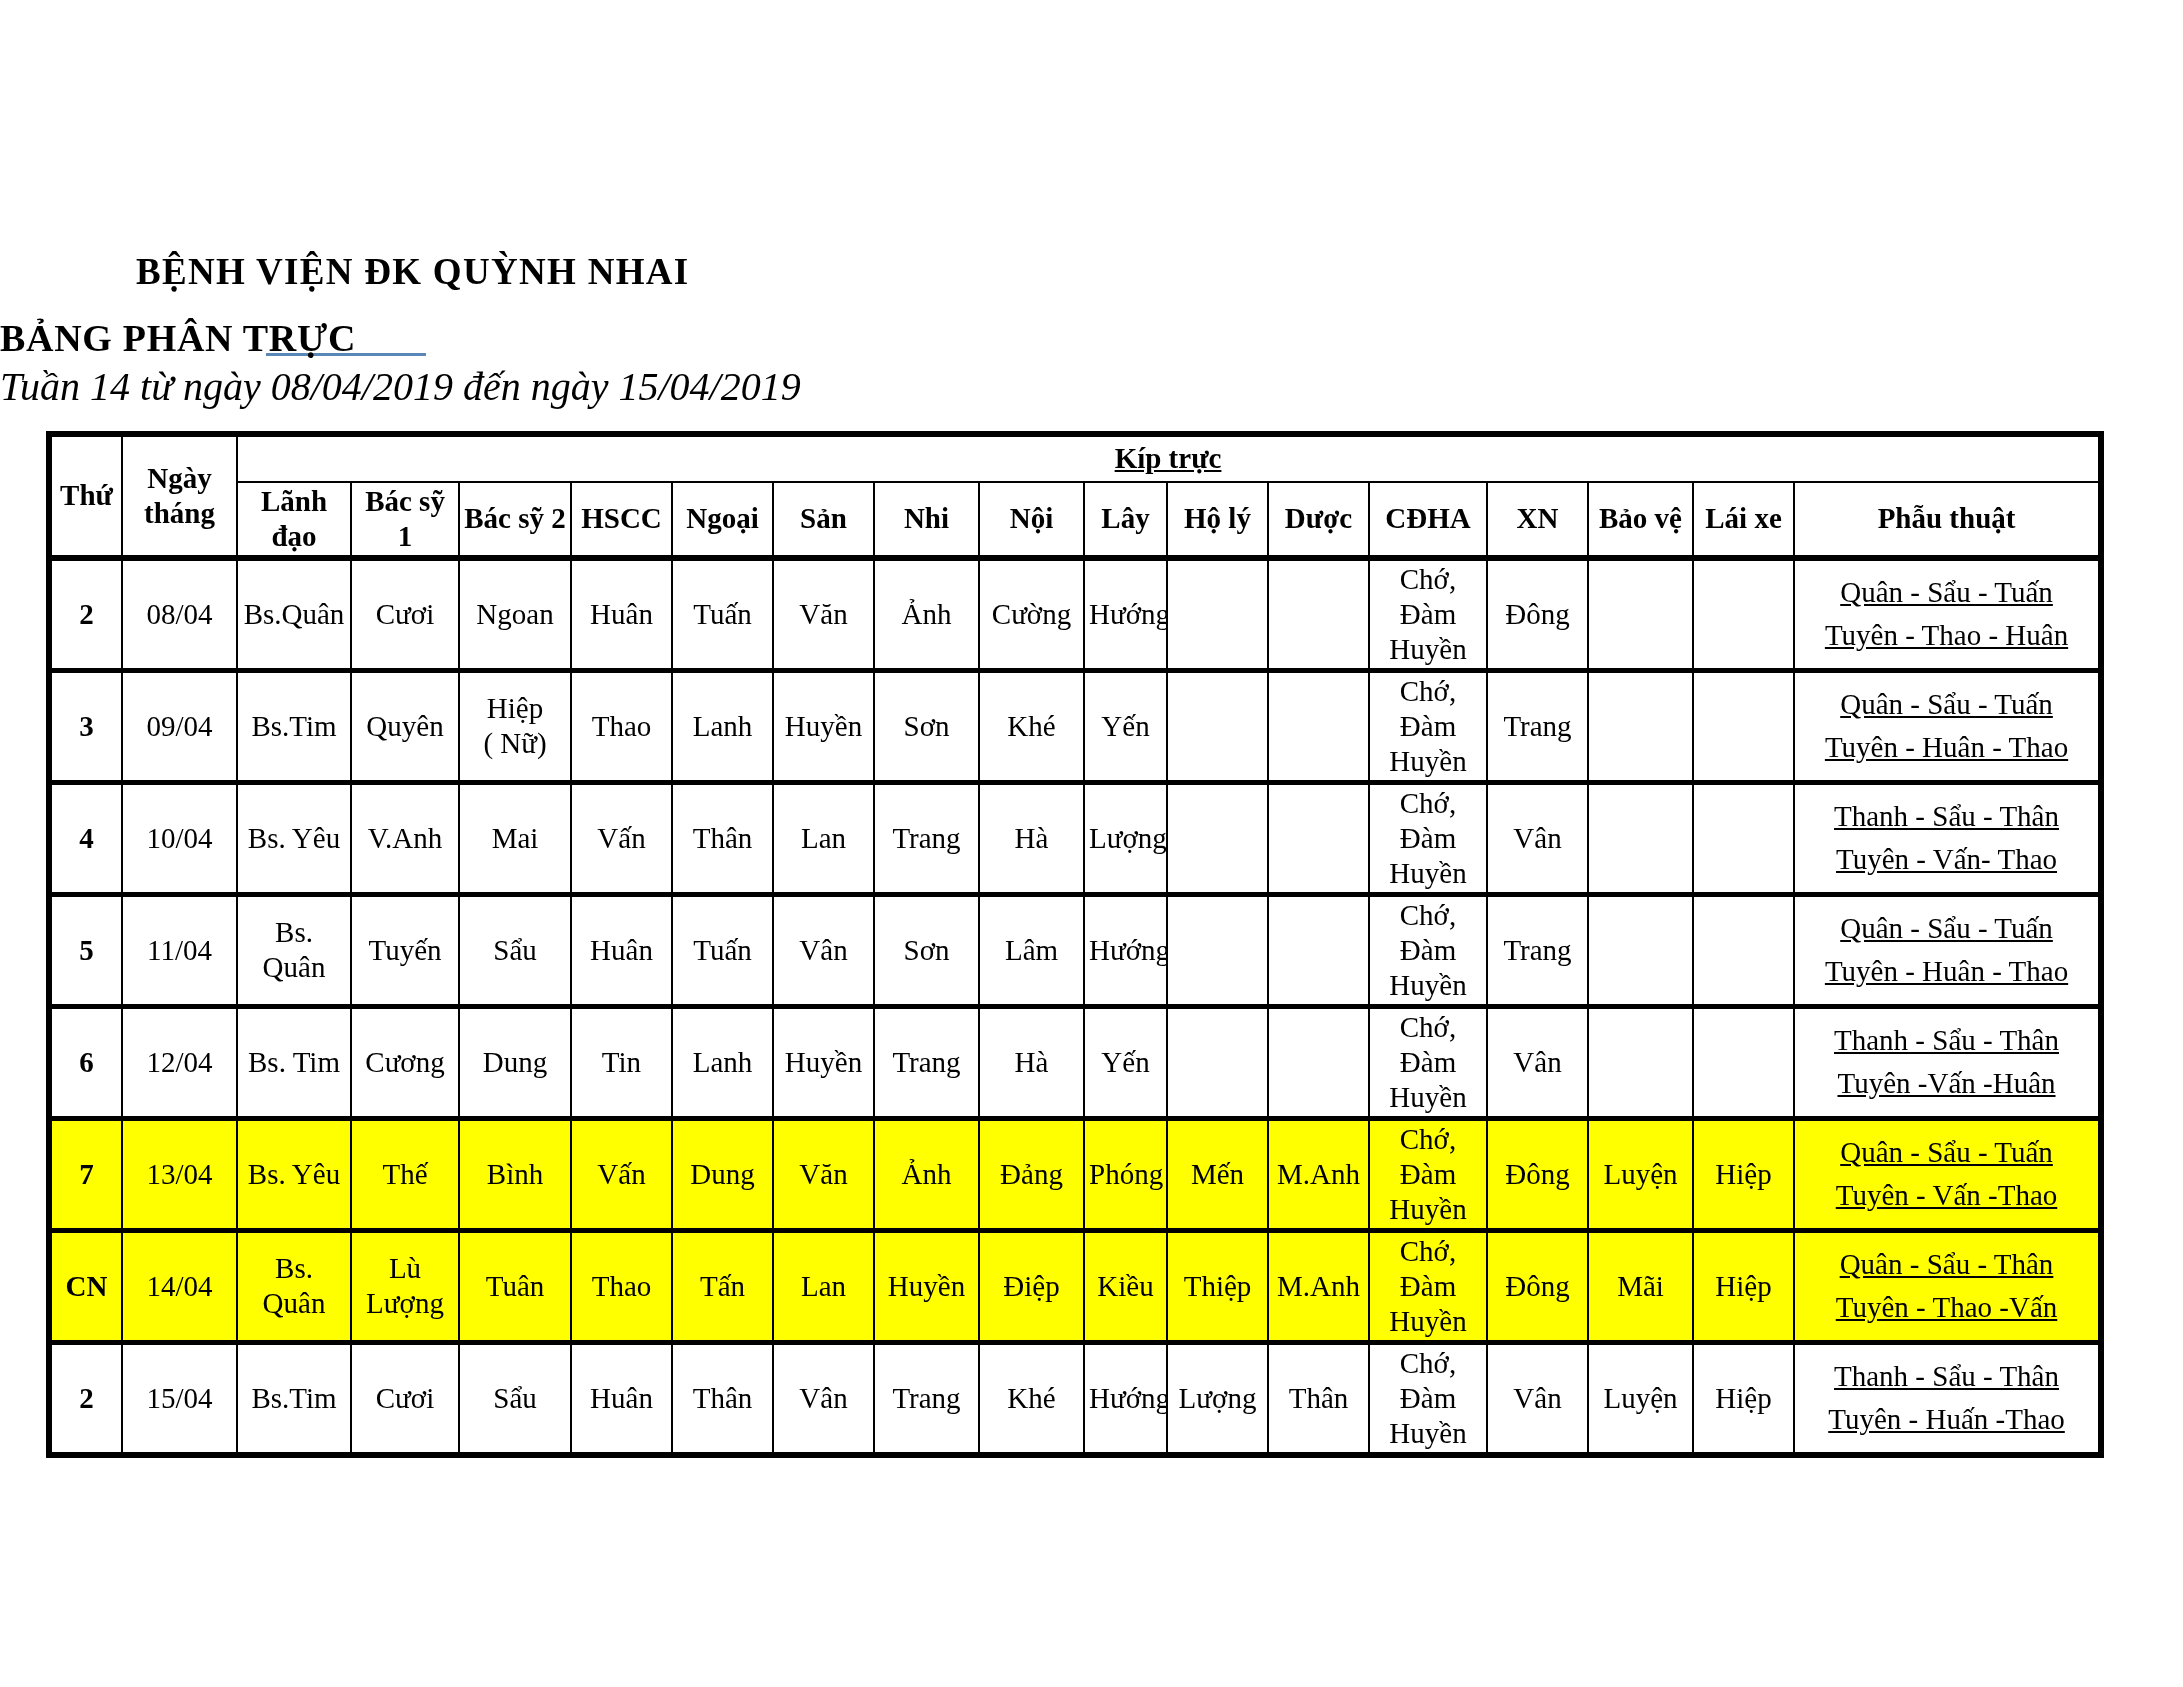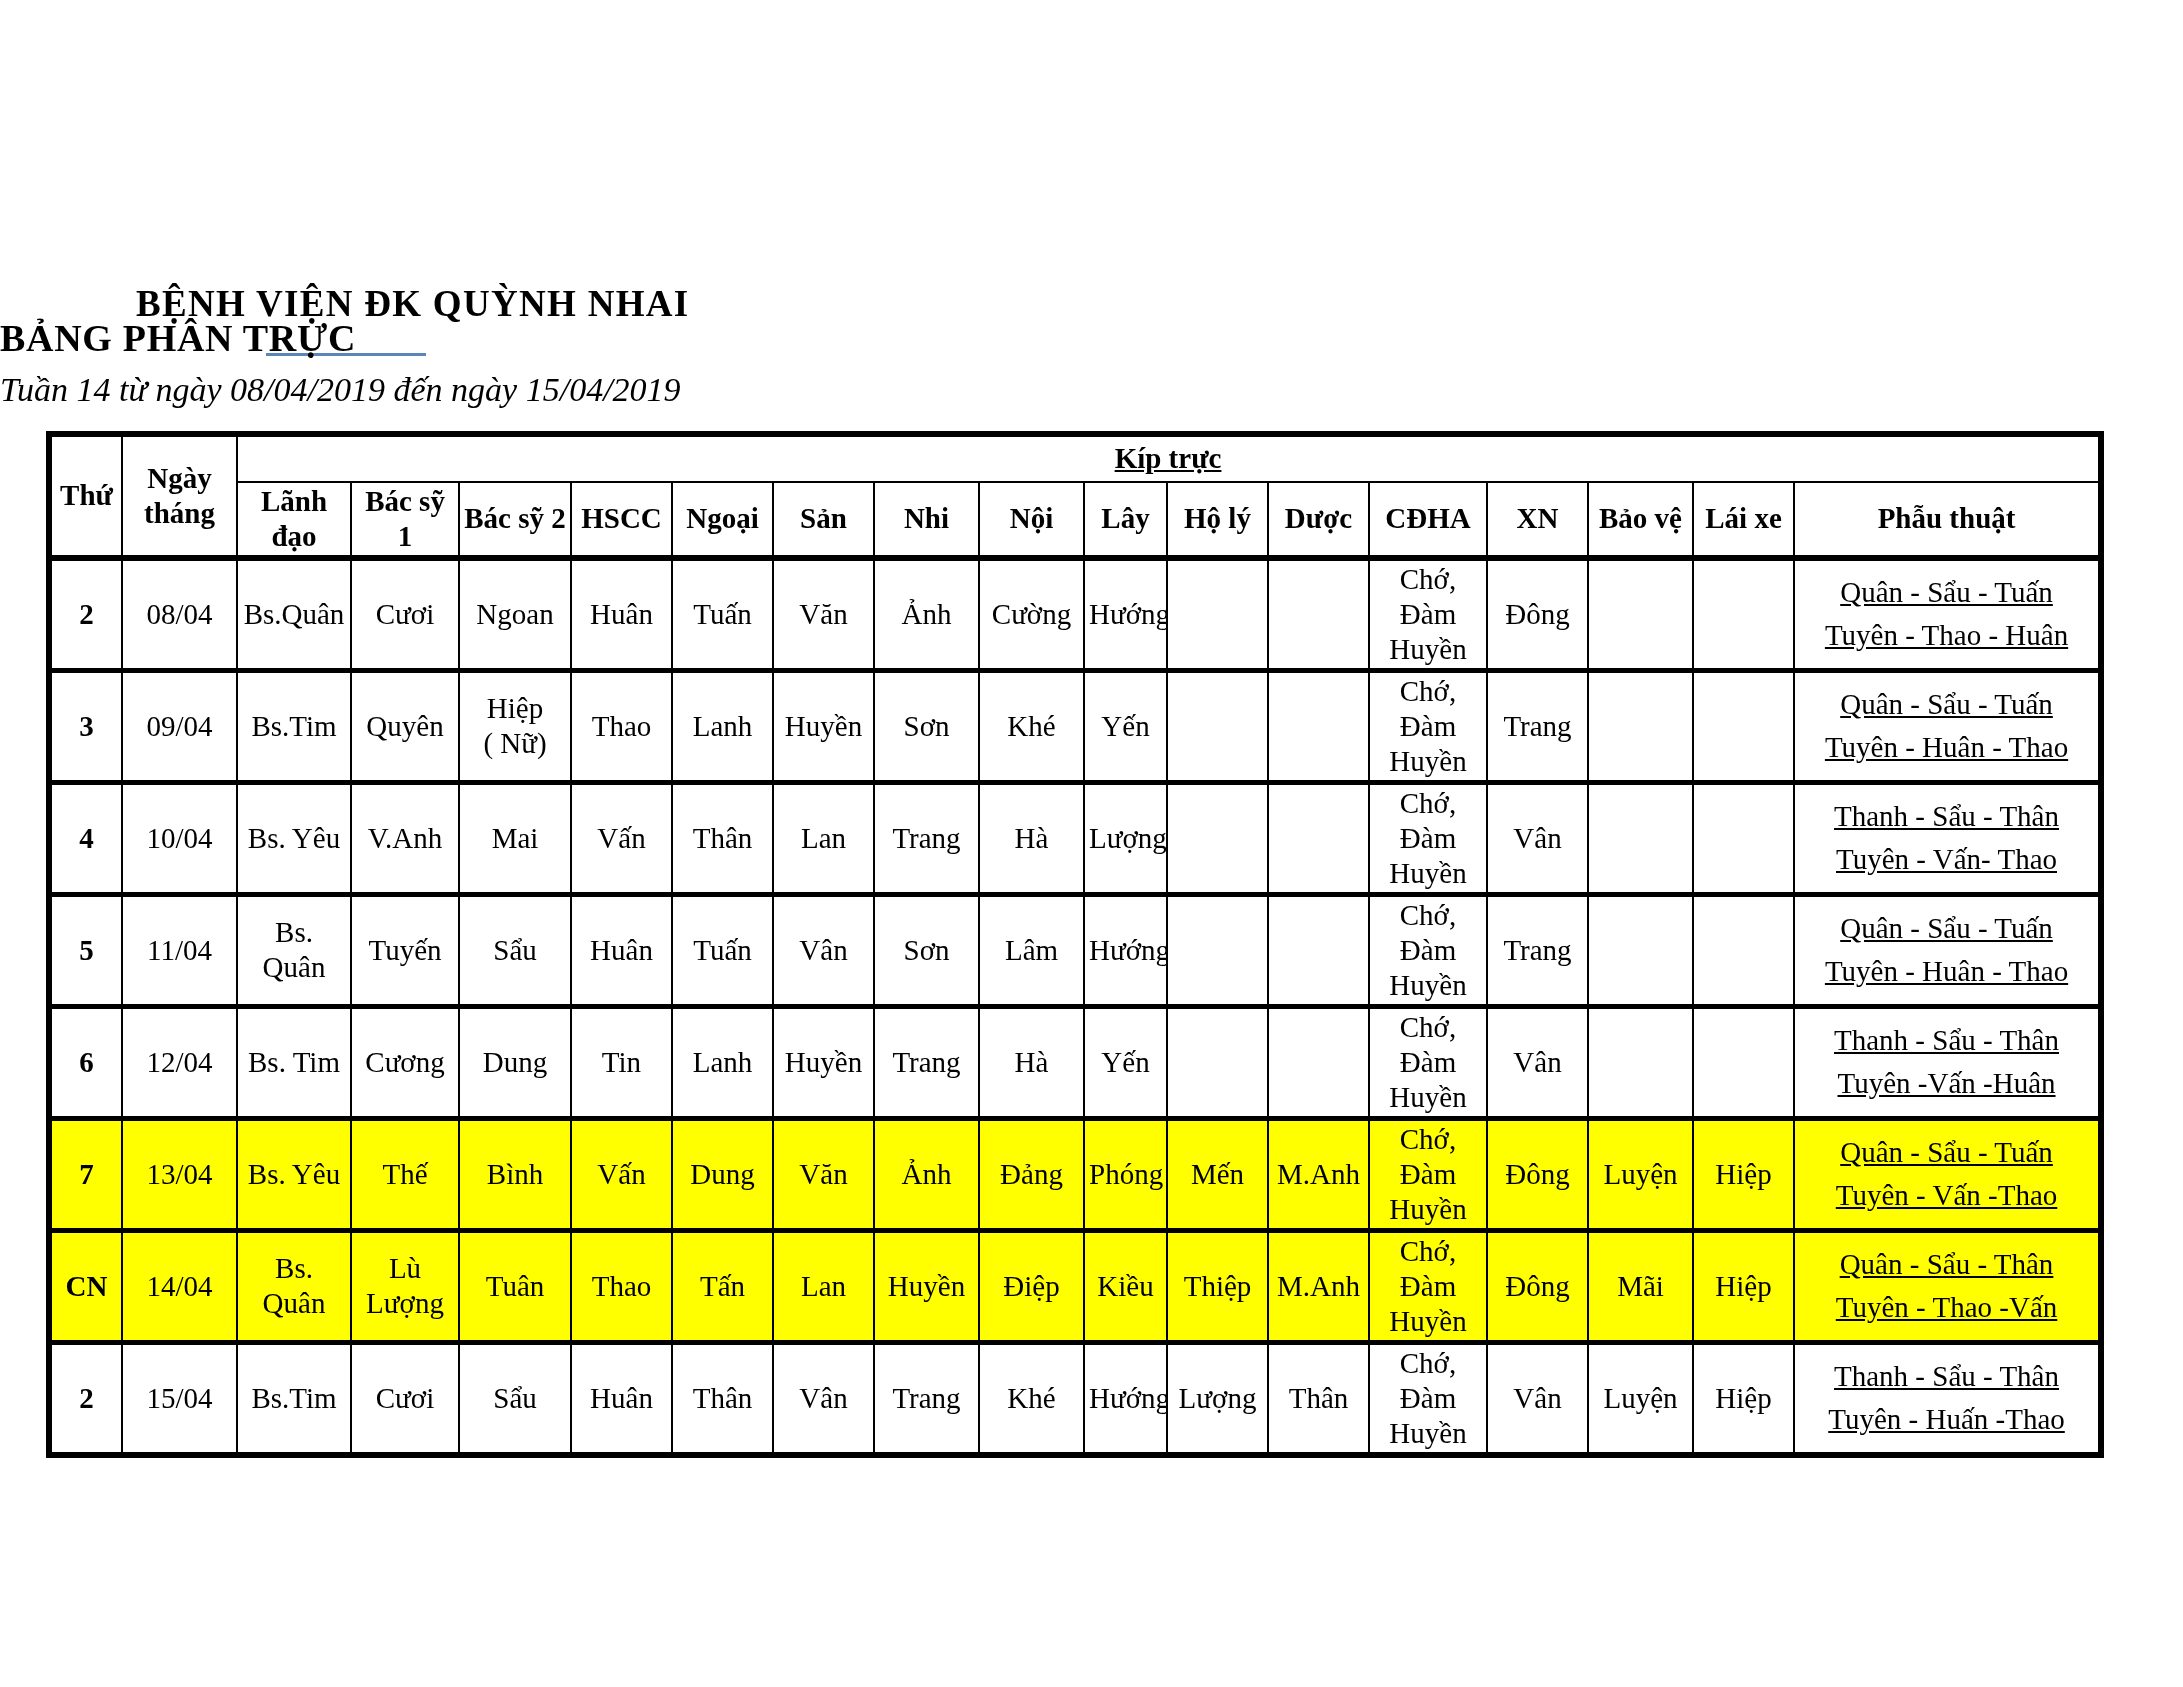--- a/index.html
+++ b/index.html
@@ -4,32 +4,32 @@
 <style>
   html, body { margin:0; padding:0; }
   body {
     width:2183px; height:1687px; position:relative;
     background:#ffffff; color:#000;
     font-family:"Liberation Serif", serif;
   }
   .sheet { position:absolute; inset:0; }
 
   .hospital {
-    position:absolute; left:136px; top:282px;
+    position:absolute; left:136px; top:250px;
     font-size:37px; font-weight:bold; letter-spacing:1.3px;
     white-space:nowrap;
   }
   .hospital-rule {
     position:absolute; left:266px; top:353px;
     width:160px; height:3.3px; background:#5b86b8;
   }
 
   .titles { position:absolute; left:0; top:316px; width:1912px; text-align:left; }
   .doc-title { font-size:38px; font-weight:bold; letter-spacing:0.7px; }
-  .doc-subtitle { font-size:34px; font-style:italic; margin-top:11px; }
+  .doc-subtitle { font-size:40px; font-style:italic; margin-top:3px; }
 
   table.roster {
     position:absolute; left:46px; top:431px; width:2051px;
     border-collapse:collapse; table-layout:fixed;
     border:6px solid #000;
   }
   .roster th, .roster td {
     border:2.6px solid #000;
     text-align:center; vertical-align:middle;
     padding:1.3px 4px; overflow:hidden;

